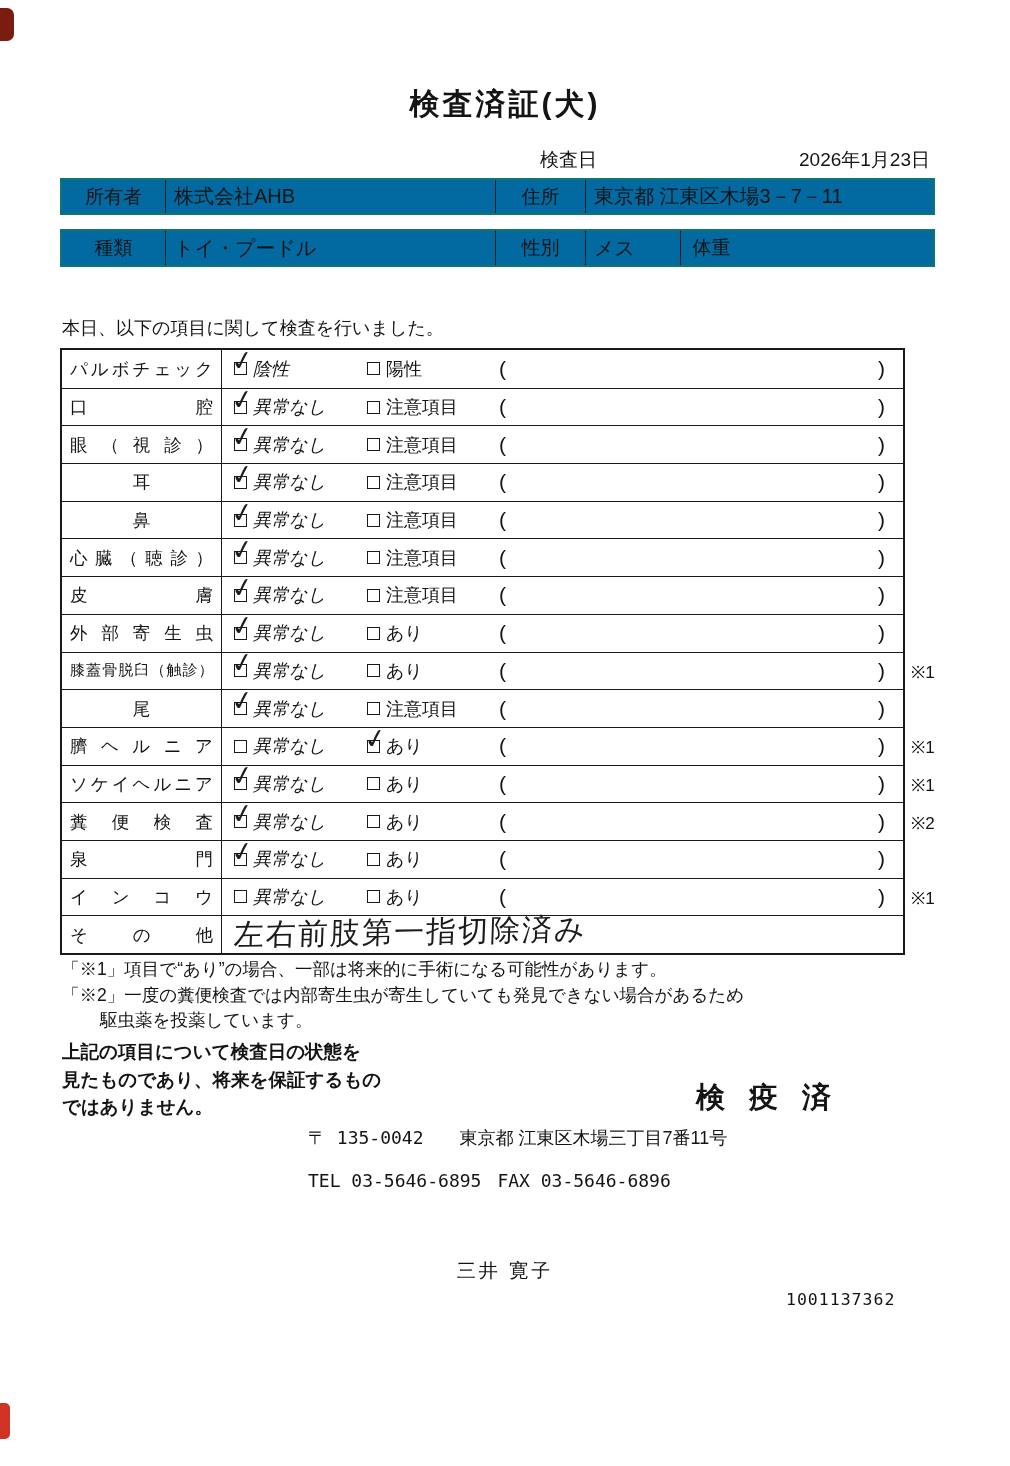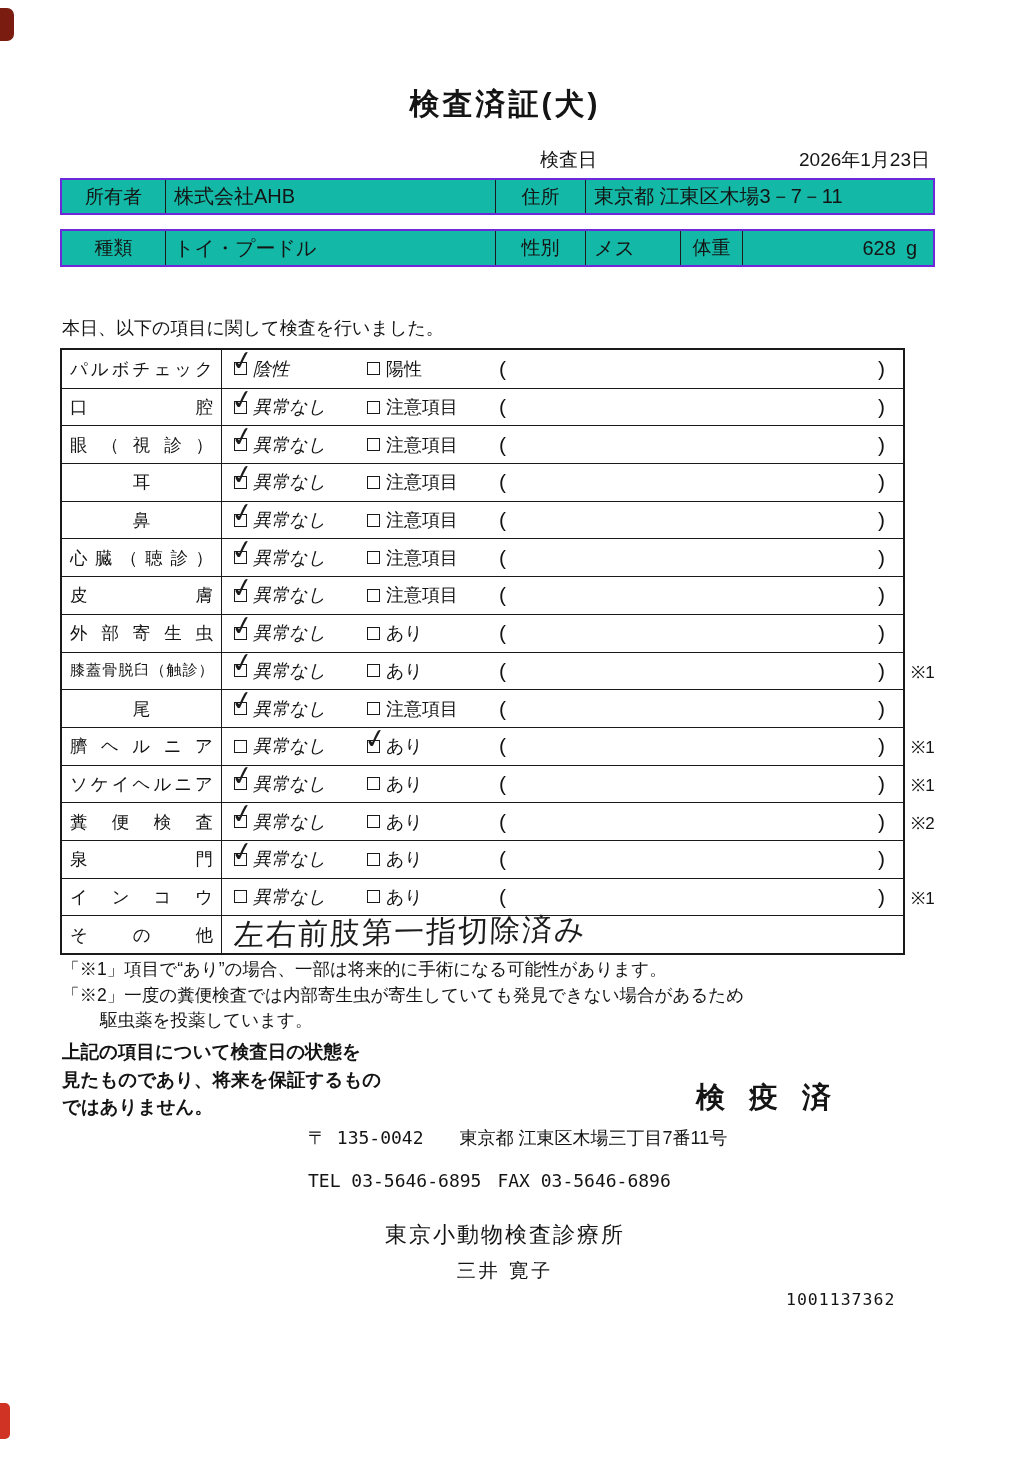--- a/index.html
+++ b/index.html
@@ -16,21 +16,21 @@
   .mark-bottom { top:1403px; width:10px; height:36px; background:#d03224; border-radius:0 5px 5px 0; }
 
   .title {
     position:absolute; top:84px; left:0; width:100%; text-align:center;
     font-size:30px; font-weight:600; letter-spacing:3px;
   }
   .date-row { position:absolute; top:147px; left:540px; width:390px;
     display:flex; justify-content:space-between; font-size:19px; }
 
   .tbl { position:absolute; left:60px; width:875px; display:flex;
-    border:2px solid #6d28d9; background:#14b8a6; }
+    border:2px solid #0f766e; background:#0369a1; }
   .t1  { top:178px; height:37px; }
   .t2a { top:229px; height:38px; }
   .t2b { top:273px; height:38px; }
   .cell { display:flex; align-items:center; font-size:20px; padding:0 8px; overflow:hidden; white-space:nowrap; }
   .cell + .cell { border-left:1.5px solid #1a1a1a; }
   .lab { justify-content:center; font-size:19px; }
   .w105 { width:103px; flex:none; }
   .w330 { width:330px; flex:none; }
   .w90  { width:90px;  flex:none; }
   .w95  { width:95px;  flex:none; }
@@ -101,24 +101,20 @@
     <div class="cell lab w90">住所</div>
     <div class="cell grow">東京都 江東区木場3－7－11</div>
   </div>
 
   <div class="tbl t2a">
     <div class="cell lab w105">種類</div>
     <div class="cell w330">トイ・プードル</div>
     <div class="cell lab w90">性別</div>
     <div class="cell w95">メス</div>
     <div class="cell lab w62">体重</div>
-    <div class="cell grow weight-cell">
-      <span>628</span>
-      <span>g</span>
-    </div>
   </div>
 
 
   <div class="intro">本日、以下の項目に関して検査を行いました。</div>
 
   <div class="main-table" id="checklist">
       <div class="row">
         <div class="lbl">
           <span>パルボチェック</span>
         </div>
@@ -433,17 +429,16 @@
   <div class="addr-row">
     <span class="mono">〒 135-0042</span>
     <span>東京都 江東区木場三丁目7番11号</span>
   </div>
 
   <div class="tel-row mono">
     <span>TEL 03-5646-6895</span>
     <span>FAX 03-5646-6896</span>
   </div>
 
-  <div class="clinic">東京小動物検査診療所</div>
   <div class="examiner">三井 寛子</div>
   <div class="serial mono">1001137362</div>
 
 </div>
 
 </body></html>

